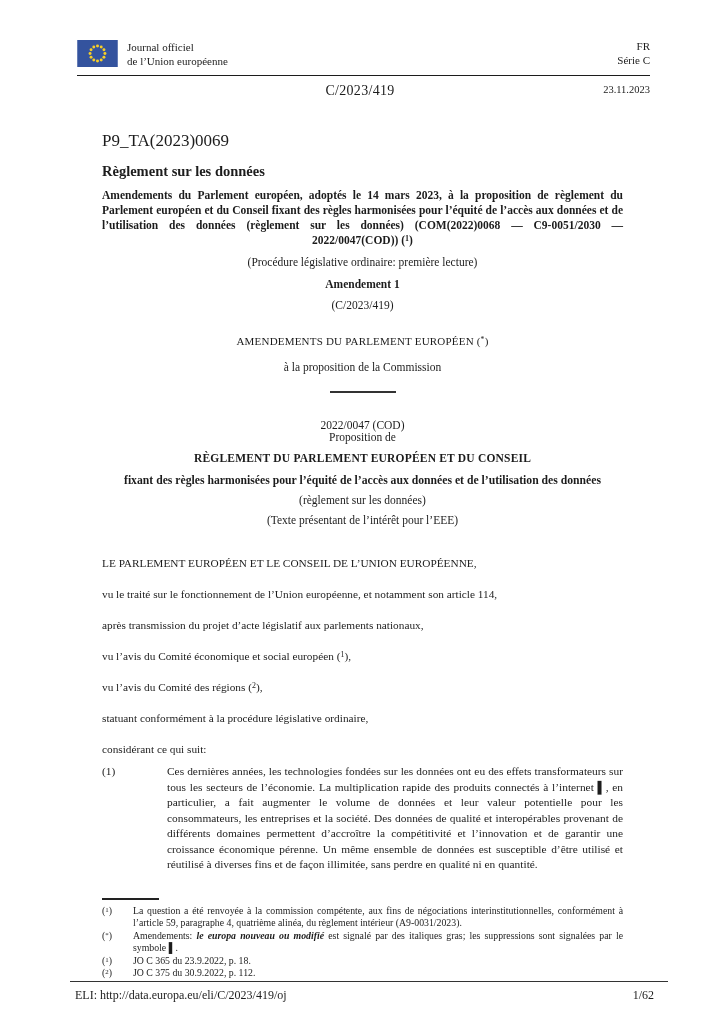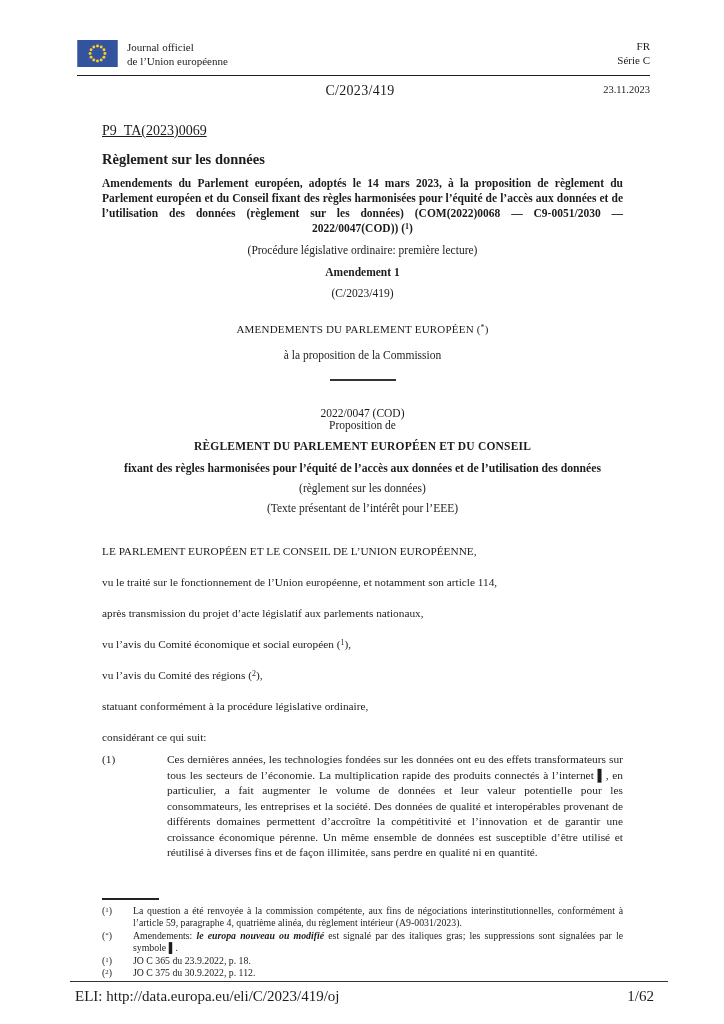--- a/index.html
+++ b/index.html
@@ -50,21 +50,21 @@
     font-size: 14px;
     letter-spacing: 0.3px;
   }
   .docdate {
     position: absolute;
     right: 0; top: 1px;
     font-size: 10.5px;
   }
   
   .body { margin: 0 79px 0 80px; }
-  .p9ref { margin-top: 20px; font-size: 14px; text-decoration: underline; }
+  .p9ref { margin-top: 28px; font-size: 17px; }
   .doc-title { margin-top: 12px; font-size: 14.5px; font-weight: bold; }
   .subtitle {
     margin-top: 8px;
     font-size: 11.5px;
     font-weight: bold;
     line-height: 15px;
     text-align: justify;
     text-align-last: center;
   }
   .centered { text-align: center; }
@@ -115,21 +115,21 @@
   .footer {
     position: absolute;
     left: 48px; right: 34px;
     top: 981px;
     border-top: 1.6px solid #333;
   }
   .footer-row {
     display: flex;
     justify-content: space-between;
     padding: 6px 14px 0 5px;
-    font-size: 15px;
+    font-size: 12px;
   }
 </style>
 </head>
 <body>
 
 <div class="page">
 
   <div class="masthead">
     <div class="masthead-left">
       <svg class="flag" width="41" height="27" viewBox="0 0 60 40">

